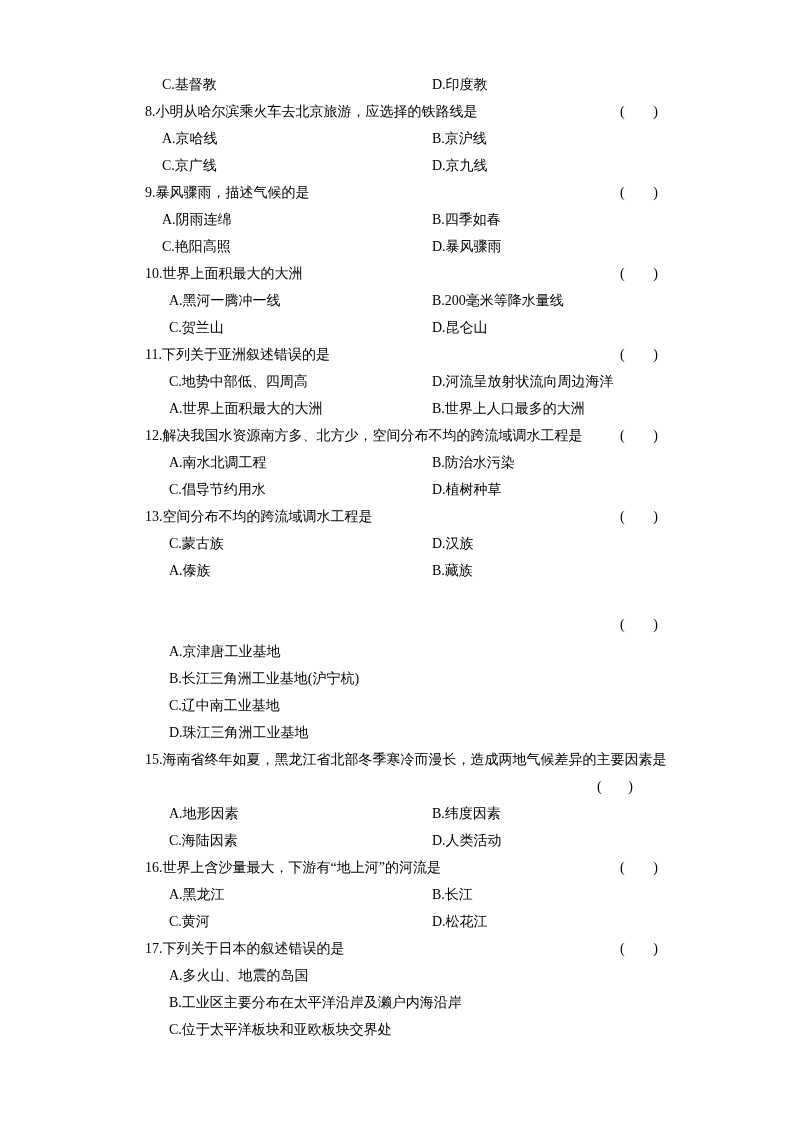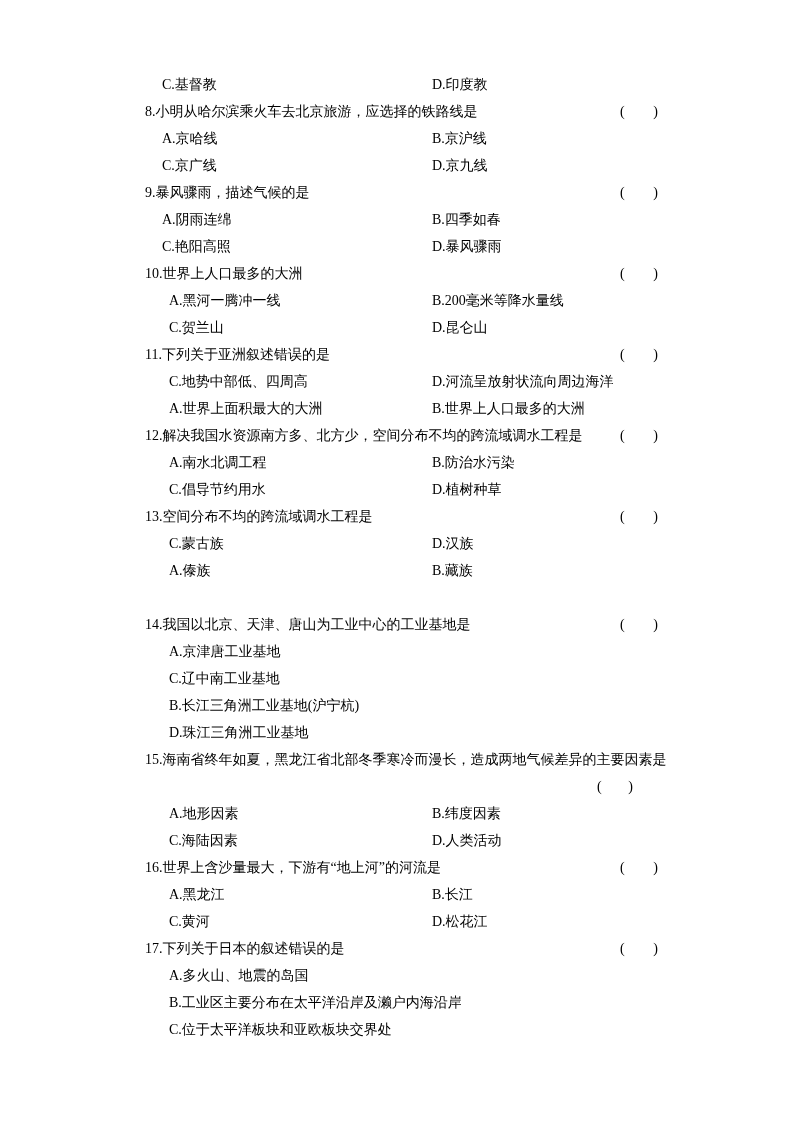--- a/index.html
+++ b/index.html
@@ -91,21 +91,21 @@
         <span class="opt-b">B.四季如春</span>
       </div>
       <div class="line">
         <span class="opt-a1">C.艳阳高照</span>
         <span class="opt-b">D.暴风骤雨</span>
       </div>
     </section>
 
     <section>
       <div class="line">
-        <span class="qtext"><span>10.</span><span>世界上人口最多的大洲</span></span>
+        <span class="qtext"><span>10.</span><span>世界上面积最大的大洲</span></span>
         <span class="brk">
             <span>(</span>
             <span>)</span>
           </span>
       </div>
       <div class="line">
         <span class="opt-a2">A.黑河一腾冲一线</span>
         <span class="opt-b">B.200毫米等降水量线</span>
       </div>
       <div class="line">
@@ -165,34 +165,33 @@
       <div class="line">
         <span class="opt-a2">A.傣族</span>
         <span class="opt-b">B.藏族</span>
       </div>
     </section>
 
     <div class="spacer"></div>
 
     <section>
       <div class="line">
-        <span class="qtext"><span>14.</span><span>我国以北京、天津、唐山为工业中心的工业基地是</span></span>
         <span class="brk">
             <span>(</span>
             <span>)</span>
           </span>
       </div>
       <div class="line">
         <span class="opt-a2">A.京津唐工业基地</span>
       </div>
       <div class="line">
+        <span class="opt-a2">B.长江三角洲工业基地(沪宁杭)</span>
+      </div>
+      <div class="line">
         <span class="opt-a2">C.辽中南工业基地</span>
-      </div>
-      <div class="line">
-        <span class="opt-a2">B.长江三角洲工业基地(沪宁杭)</span>
       </div>
       <div class="line">
         <span class="opt-a2">D.珠江三角洲工业基地</span>
       </div>
     </section>
 
     <section>
       <div class="line">
         <span class="qtext"><span>15.</span><span>海南省终年如夏，黑龙江省北部冬季寒冷而漫长，造成两地气候差异的主要因素是</span></span>
       </div>

